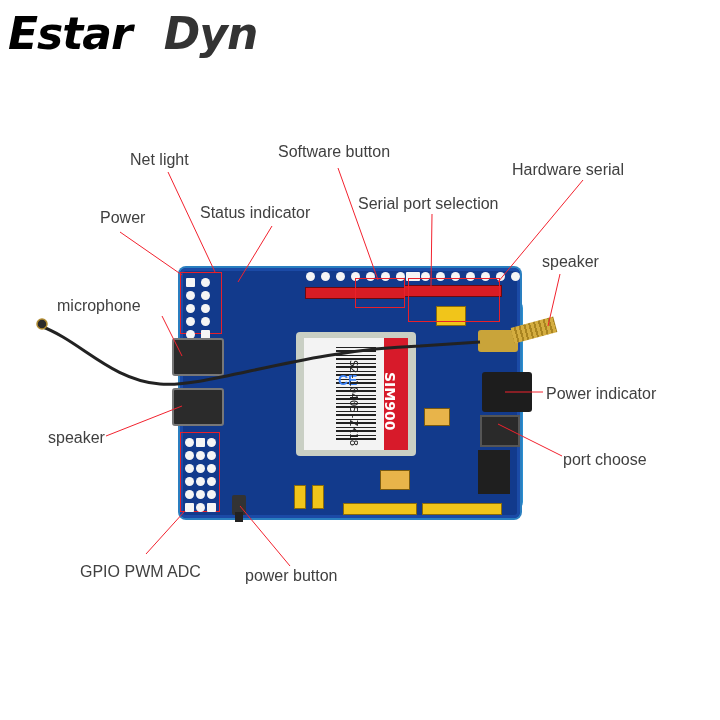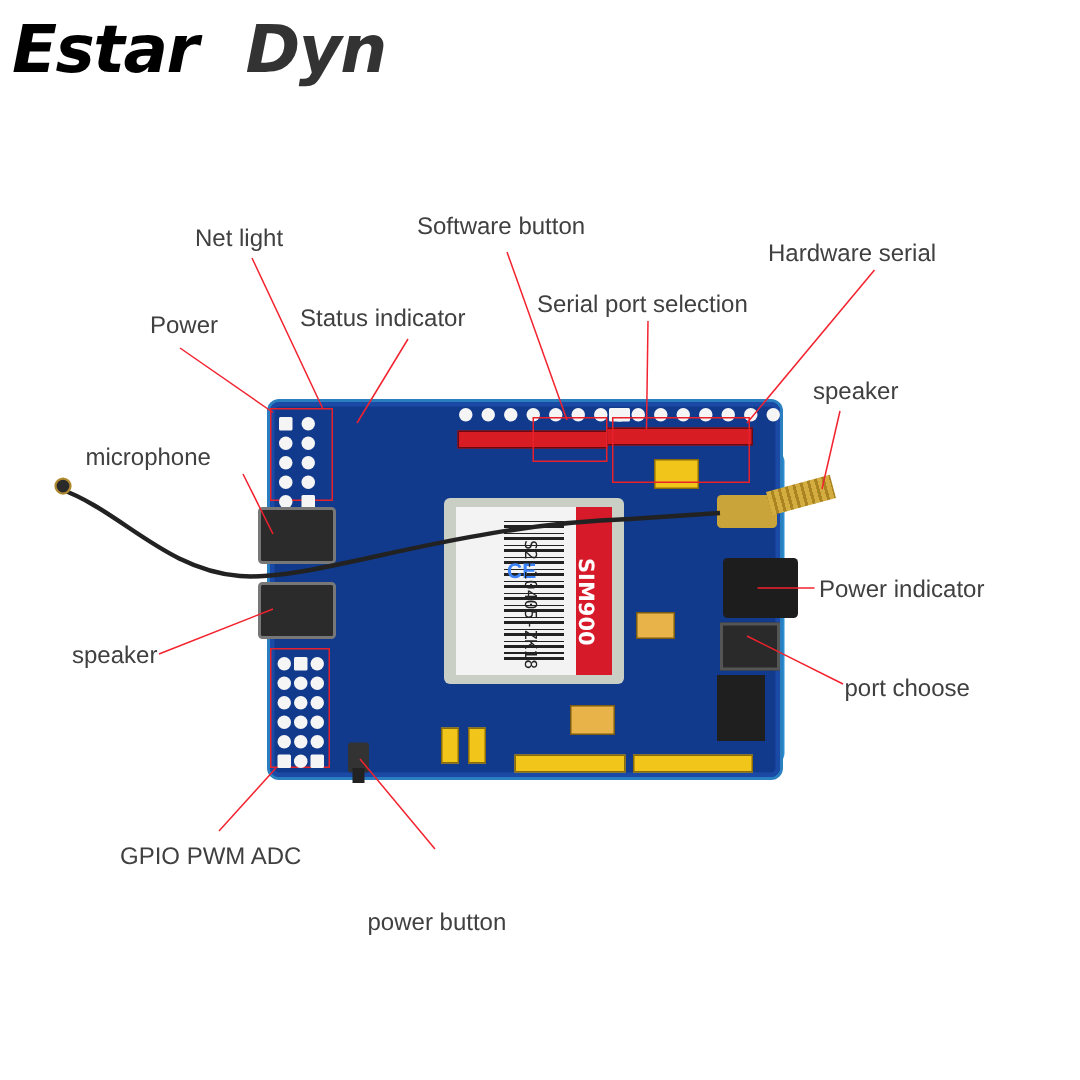--- a/index.html
+++ b/index.html
@@ -163,13 +163,13 @@
 <div class="label" style="left:512px;top:160px;">Hardware serial</div>
 <div class="label" style="left:100px;top:208px;">Power</div>
 <div class="label" style="left:200px;top:203px;">Status indicator</div>
 <div class="label" style="left:358px;top:194px;">Serial port selection</div>
 <div class="label" style="left:542px;top:252px;">speaker</div>
 <div class="label" style="left:57px;top:296px;">microphone</div>
 <div class="label" style="left:546px;top:384px;">Power indicator</div>
 <div class="label" style="left:48px;top:428px;">speaker</div>
 <div class="label" style="left:563px;top:450px;">port choose</div>
 <div class="label" style="left:80px;top:562px;">GPIO PWM ADC</div>
-<div class="label" style="left:245px;top:566px;margin-top:40px;">power button</div>
+<div class="label" style="left:245px;top:566px;">power button</div>
 
 </body></html>

